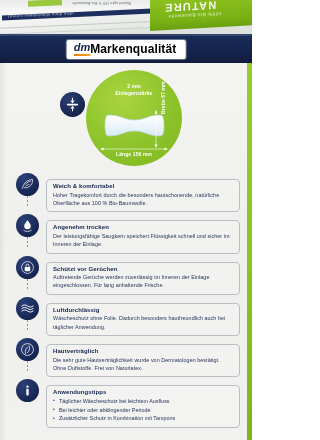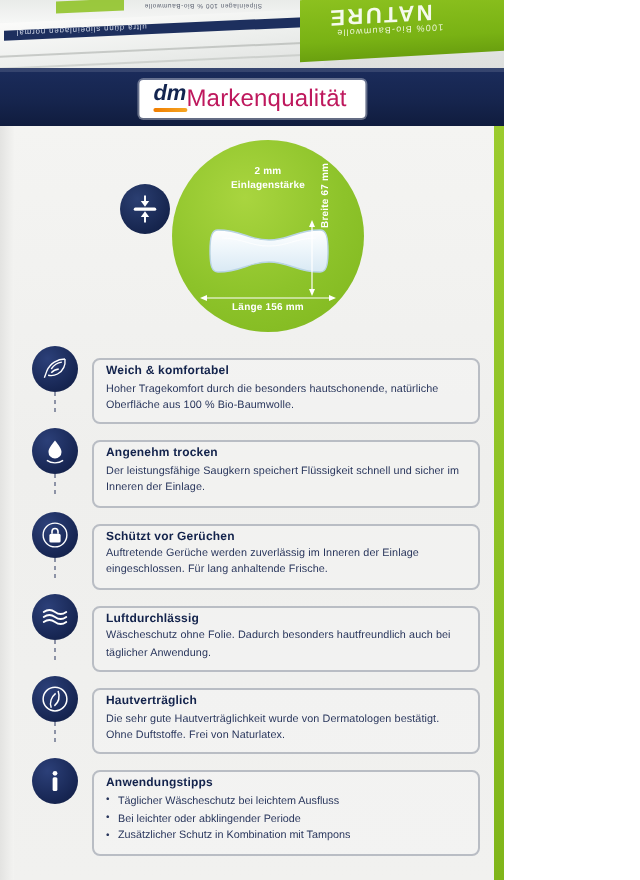--- a/index.html
+++ b/index.html
@@ -91,21 +91,21 @@
     position:relative;
     font-size: 11px; font-weight: bold; font-style: italic;
     color: #12244f; line-height: 1; padding-bottom: 3px;
   }
   .dm-logo::after {
     content:""; position:absolute; left:0; bottom:0; width:100%; height:2px;
     background: linear-gradient(90deg,#f07d00 0%,#f5a623 100%);
     border-radius: 1px;
   }
   .dm-badge-text {
-    font-size: 12px; color:#be185d; letter-spacing:.1px; font-weight:400;
+    font-size: 12px; color:#000000; letter-spacing:.1px; font-weight:700;
   }
 
   
   .body-area {
     position:absolute; left:0; top:63px; width:252px; height:377px;
     background: linear-gradient(180deg,#f4f4f2 0%,#efefed 45%,#f1f1ef 100%);
   }
   .right-green-edge {
     position:absolute; right:0; top:63px; width:5px; height:377px;
     background: linear-gradient(180deg,#9bcb2e 0%,#8dc224 55%,#7fb519 100%);

